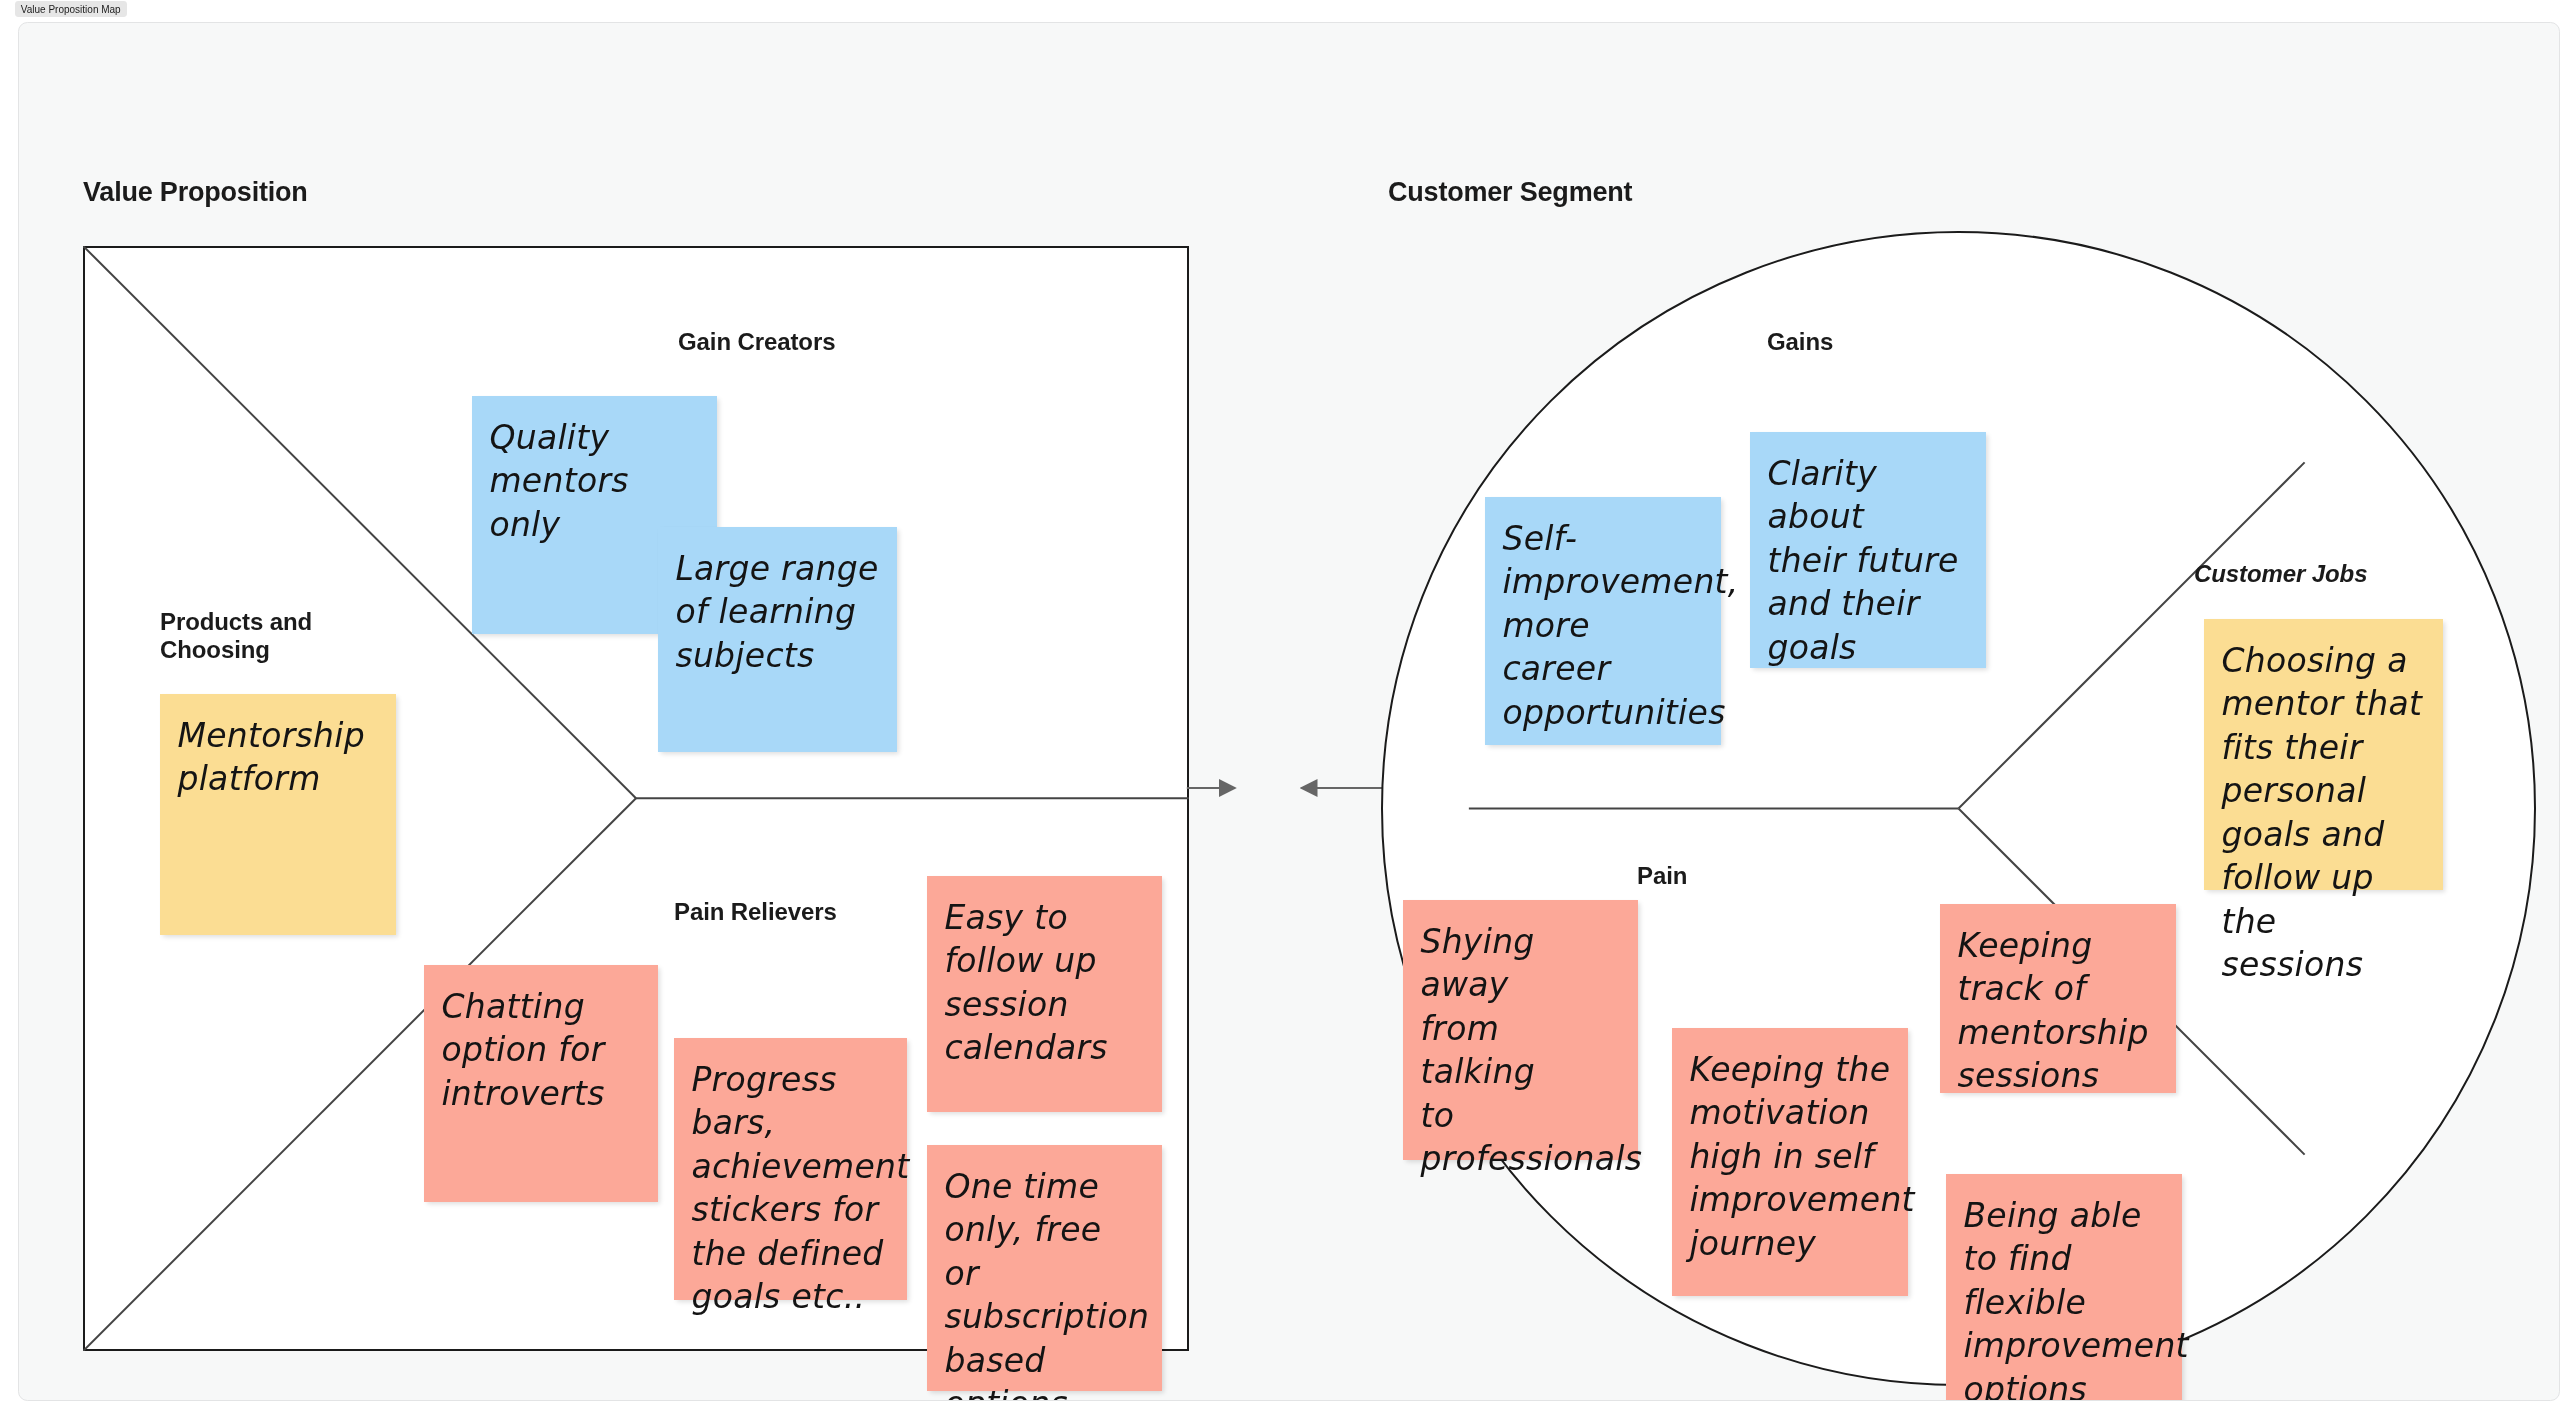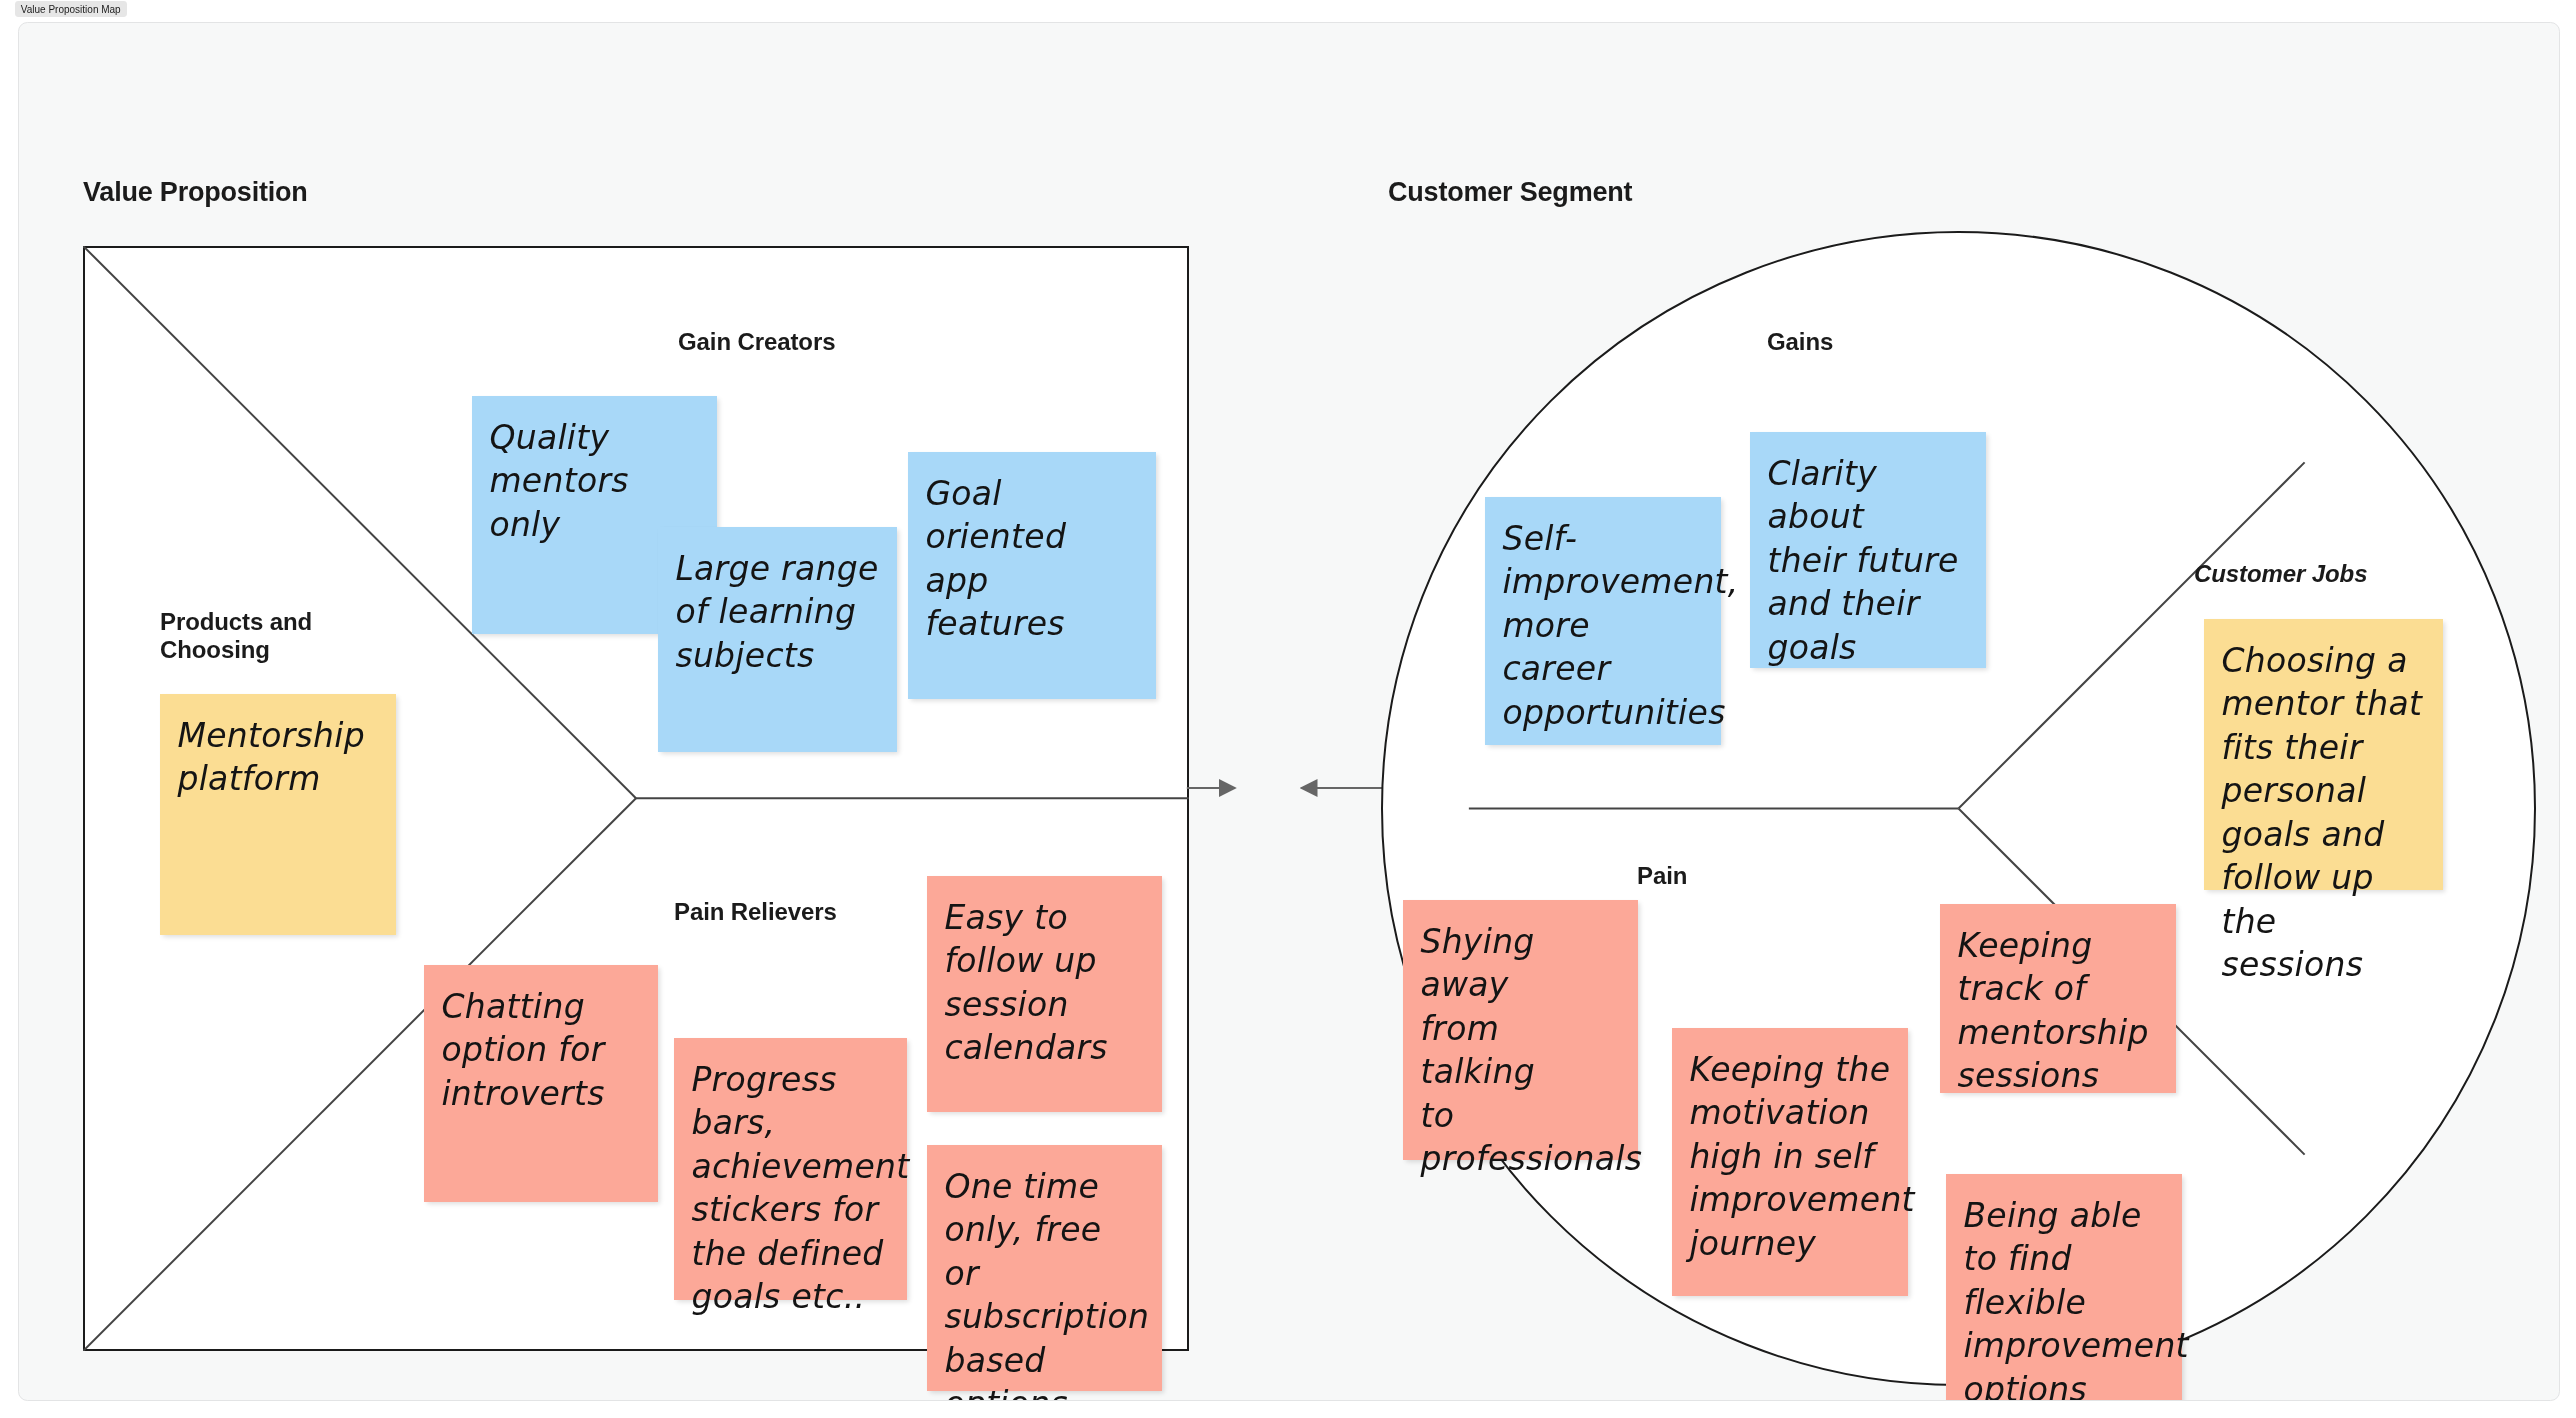--- a/index.html
+++ b/index.html
@@ -136,22 +136,20 @@
   <div class="sub-title" id="t-gaincreators">Gain Creators</div>
   <div class="sub-title two-line" id="t-prodserv">Products and
 Choosing</div>
   <div class="sub-title" id="t-painrelievers">Pain Relievers</div>
 
   <div class="note blue" style="left:453px; top:373px; width:245px; height:238px;">Quality
 mentors only</div>
   <div class="note blue" style="left:639px; top:504px; width:239px; height:225px;">Large range
 of learning
 subjects</div>
-  <div class="note blue" style="left:889px; top:429px; width:248px; height:247px;">Goal oriented
-app features</div>
 
   <div class="note yellow" style="left:141px; top:671px; width:236px; height:241px;">Mentorship
 platform</div>
 
   <div class="note pink" style="left:405px; top:942px; width:234px; height:237px;">Chatting
 option for
 introverts</div>
   <div class="note pink" style="left:655px; top:1015px; width:233px; height:262px;">Progress
 bars,
 achievement

